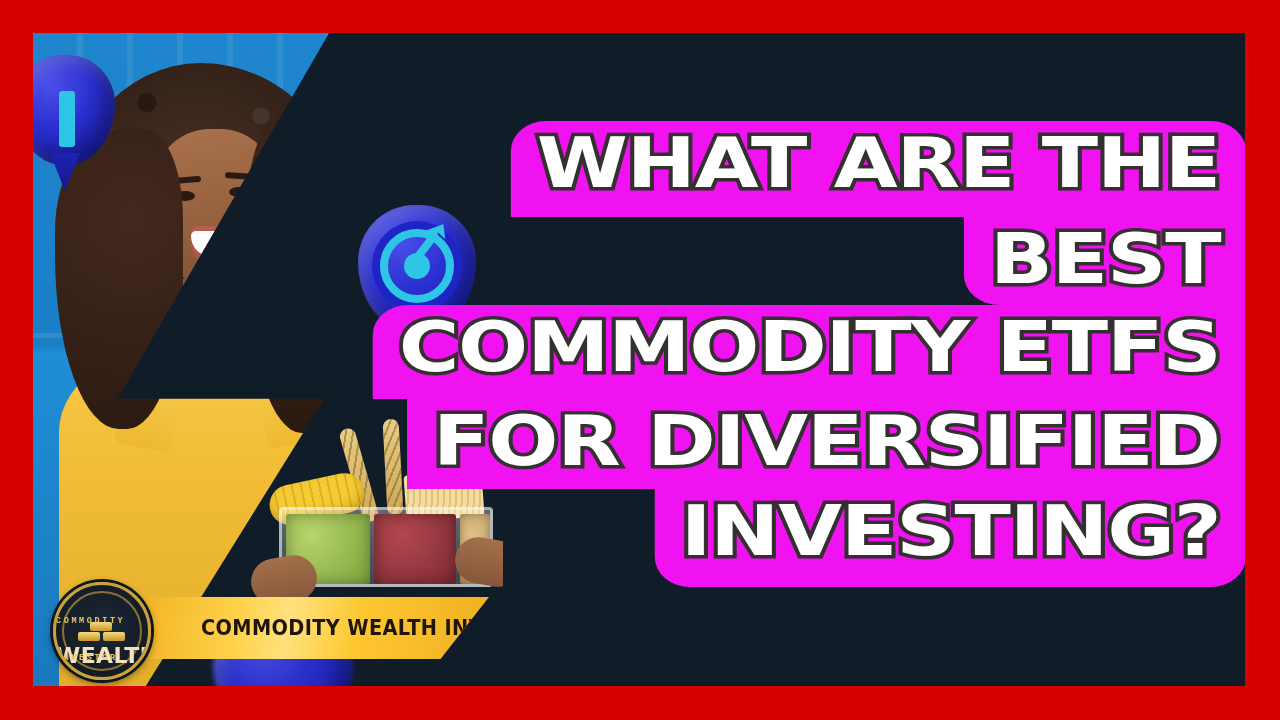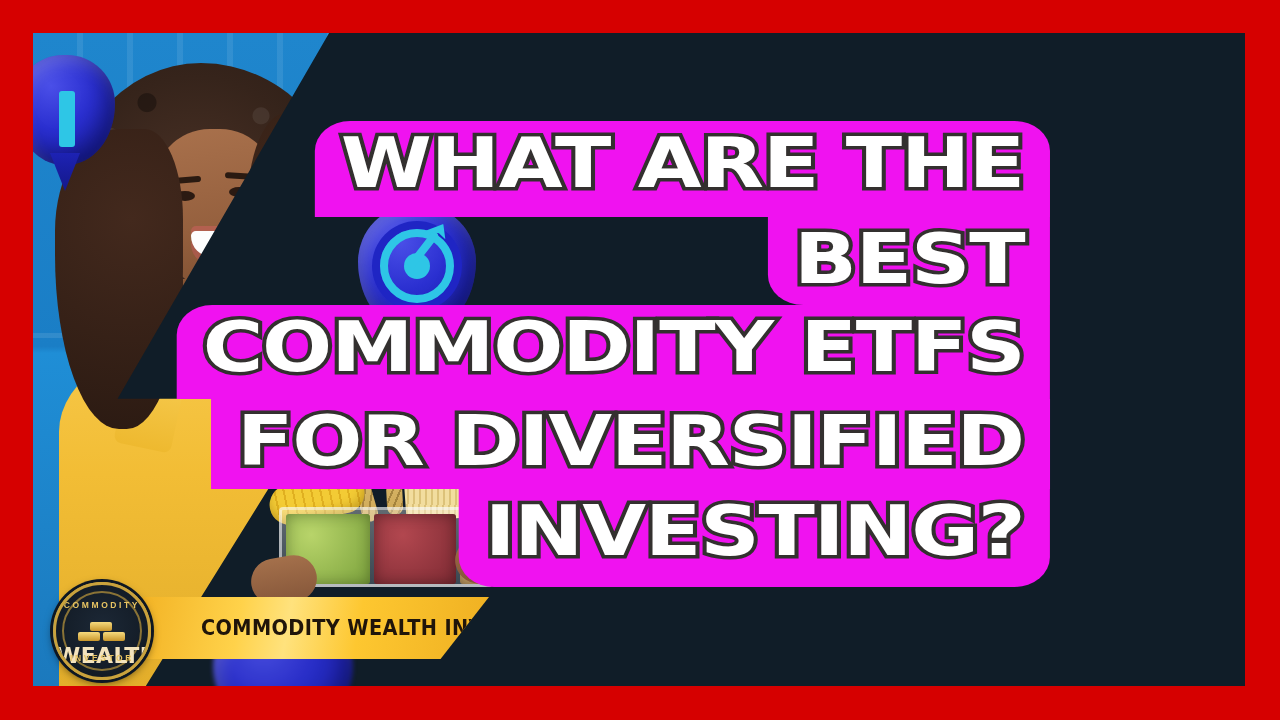--- a/index.html
+++ b/index.html
@@ -209,21 +209,21 @@
   .hand{
     position:absolute; width:66px; height:46px;
     background:linear-gradient(180deg,#a4704b,#86573a);
     border-radius:28px;
   }
   .hand.l{ left:-4px;  top:136px; transform:rotate(-10deg); }
   .hand.r{ left:200px; top:118px; transform:rotate(10deg); }
 
   
   #headline{
-    position:absolute; left:0; top:0; width:1016px; height:653px;
+    position:absolute; left:0; top:0; width:1212px; height:653px;
     pointer-events:none;
   }
   .hl-line{
     position:absolute;
     background:#f012f0;
     color:#ffffff;
     font-family:"DejaVu Sans", sans-serif;
     font-weight:700;
     font-size:70px;
     line-height:84px;
@@ -272,26 +272,27 @@
     box-shadow:0 0 0 3px #0e1722, 0 3px 10px rgba(0,0,0,.6);
     overflow:hidden;
   }
   #logo-badge .ring{
     position:absolute; left:6px; top:6px; right:6px; bottom:6px;
     border-radius:50%; border:2px solid rgba(201,162,61,.65);
   }
   #logo-badge .arc-top,
   #logo-badge .arc-bottom{
     position:absolute; left:0; right:0;
-    text-align:center;
-    font-family:Liberation Sans, sans-serif;
+    text-align:left;
+    font-family:Liberation Mono, monospace;
     font-weight:700;
     font-size:8.5px;
     letter-spacing:2.6px;
     color:#e7c463;
+    margin-top:16px;
   }
   #logo-badge .arc-top{ top:15px; }
   #logo-badge .arc-bottom{ bottom:14px; }
   #logo-badge .bars{
     position:absolute; left:50%; top:37px; transform:translateX(-50%);
     width:52px; height:20px;
   }
   #logo-badge .bars i{
     position:absolute; display:block; height:9px; border-radius:2px;
     background:linear-gradient(180deg,#f6da7e,#c9972c);

